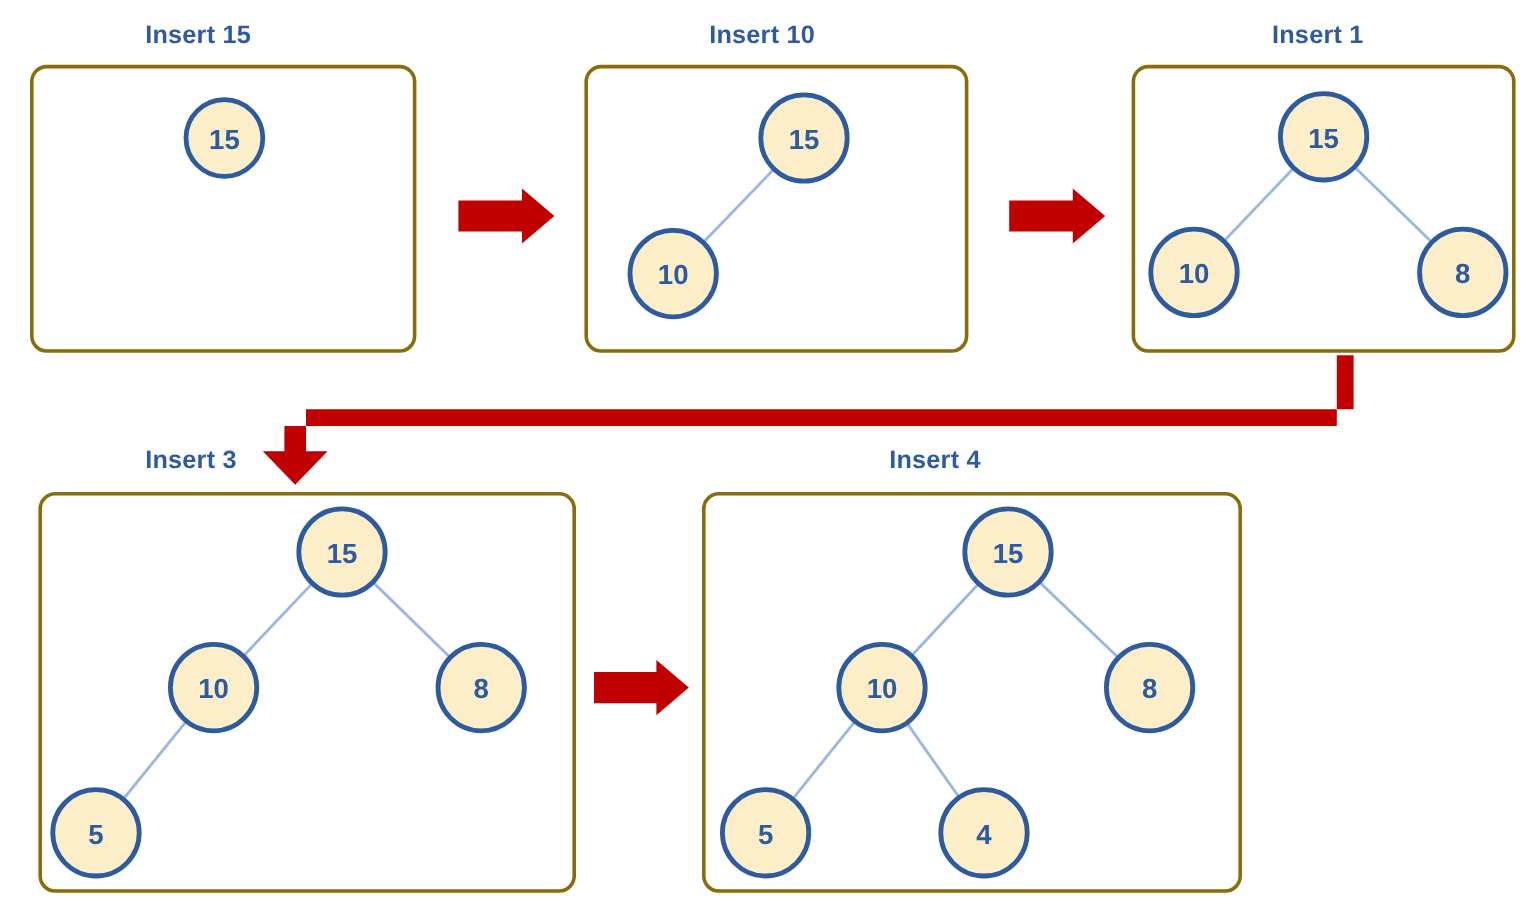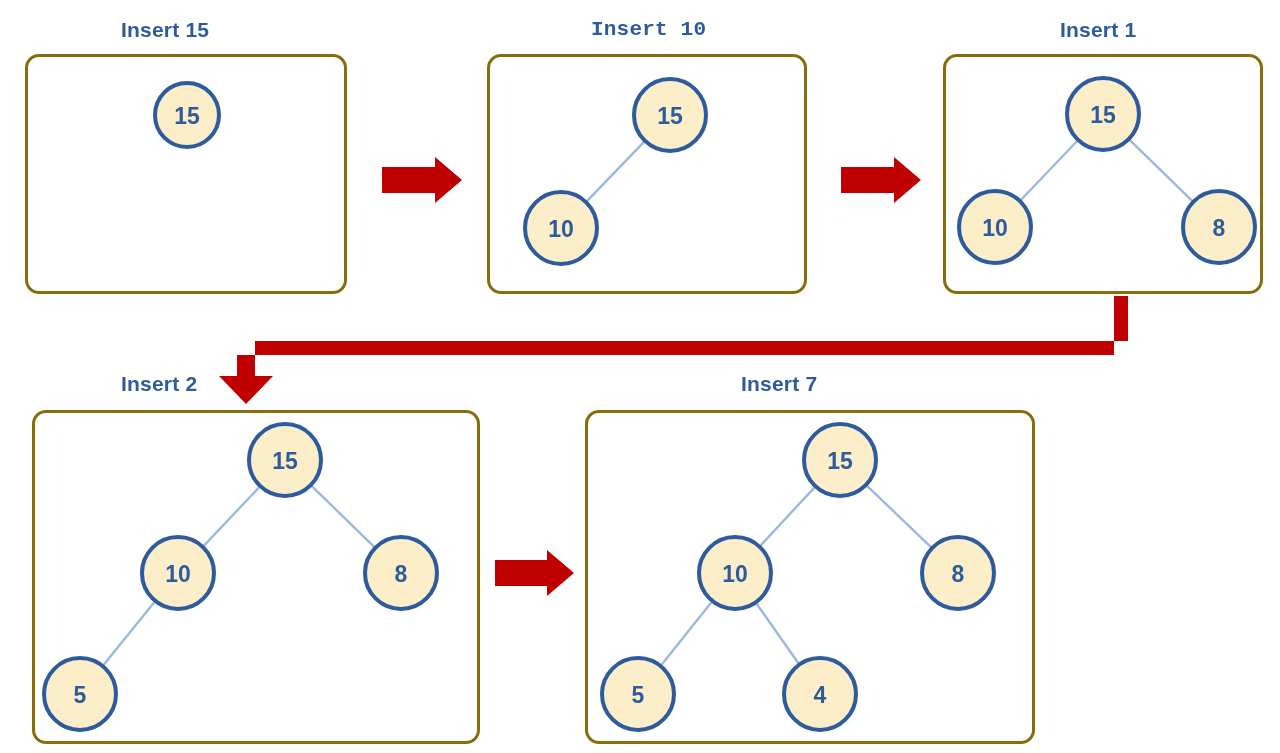--- a/index.html
+++ b/index.html
@@ -65,27 +65,27 @@
     fill: #c00000;
   }
 </style>
 </head>
 <body>
 
 <div id="stage">
   <div id="panels-layer">
       <div class="panel-title" style="left: 121px; top: 18px;">Insert 15</div>
       <div class="panel" style="left: 25px; top: 54px; width: 322px; height: 240px;"></div>
-      <div class="panel-title" style="left: 591px; top: 18px; font-family: Liberation Mono, monospace;">Insert 10</div>
+      <div class="panel-title" style="left: 591px; top: 18px;">Insert 10</div>
       <div class="panel" style="left: 487px; top: 54px; width: 320px; height: 240px;"></div>
       <div class="panel-title" style="left: 1060px; top: 18px;">Insert 1</div>
       <div class="panel" style="left: 943px; top: 54px; width: 320px; height: 240px;"></div>
-      <div class="panel-title" style="left: 121px; top: 372px;">Insert 2</div>
+      <div class="panel-title" style="left: 121px; top: 372px;">Insert 3</div>
       <div class="panel" style="left: 32px; top: 410px; width: 448px; height: 334px;"></div>
-      <div class="panel-title" style="left: 741px; top: 372px;">Insert 7</div>
+      <div class="panel-title" style="left: 741px; top: 372px;">Insert 4</div>
       <div class="panel" style="left: 585px; top: 410px; width: 450px; height: 334px;"></div>
     </div>
   <svg class="tree-svg" id="trees-layer" viewBox="0 0 1280 753">
       <g>
         <g>
           <circle class="node-circle" cx="187" cy="115" r="32"></circle>
           <text class="node-label" x="187" y="116">15</text>
         </g>
       </g>
       <g>

